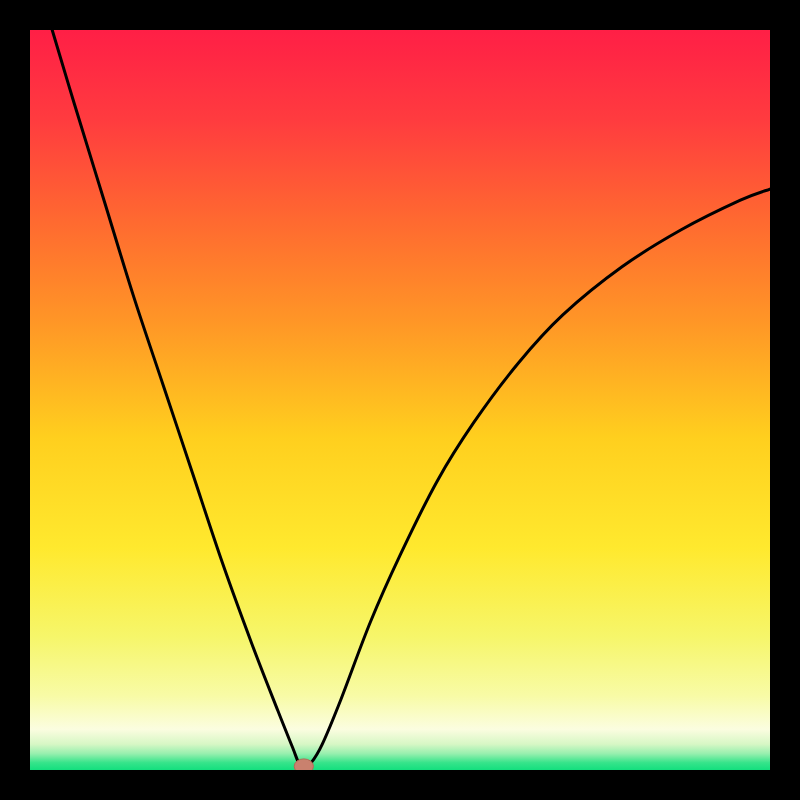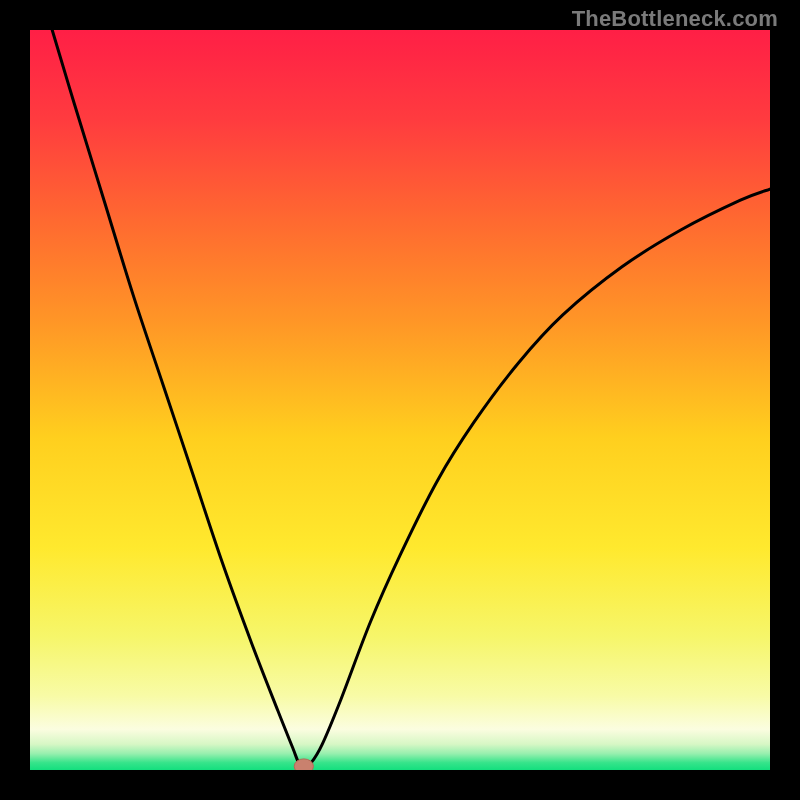--- a/index.html
+++ b/index.html
@@ -34,21 +34,20 @@
     color: #7a7a7a;
     letter-spacing: 0.2px;
     user-select: none;
   }
   svg { display: block; }
 </style>
 </head>
 <body>
 
 <div class="stage">
-  <div class="watermark">TheBottleneck.com</div>
 
   <div class="plot">
     <svg id="chart-svg" width="740" height="740" viewBox="0 0 740 740">
       <defs>
         <linearGradient id="bg-grad" x1="0" y1="0" x2="0" y2="1">
             <stop offset="0.00%" stop-color="#ff1f46"></stop>
             <stop offset="12.00%" stop-color="#ff3b3f"></stop>
             <stop offset="26.00%" stop-color="#ff6a30"></stop>
             <stop offset="40.00%" stop-color="#ff9826"></stop>
             <stop offset="55.00%" stop-color="#ffcf1e"></stop>

